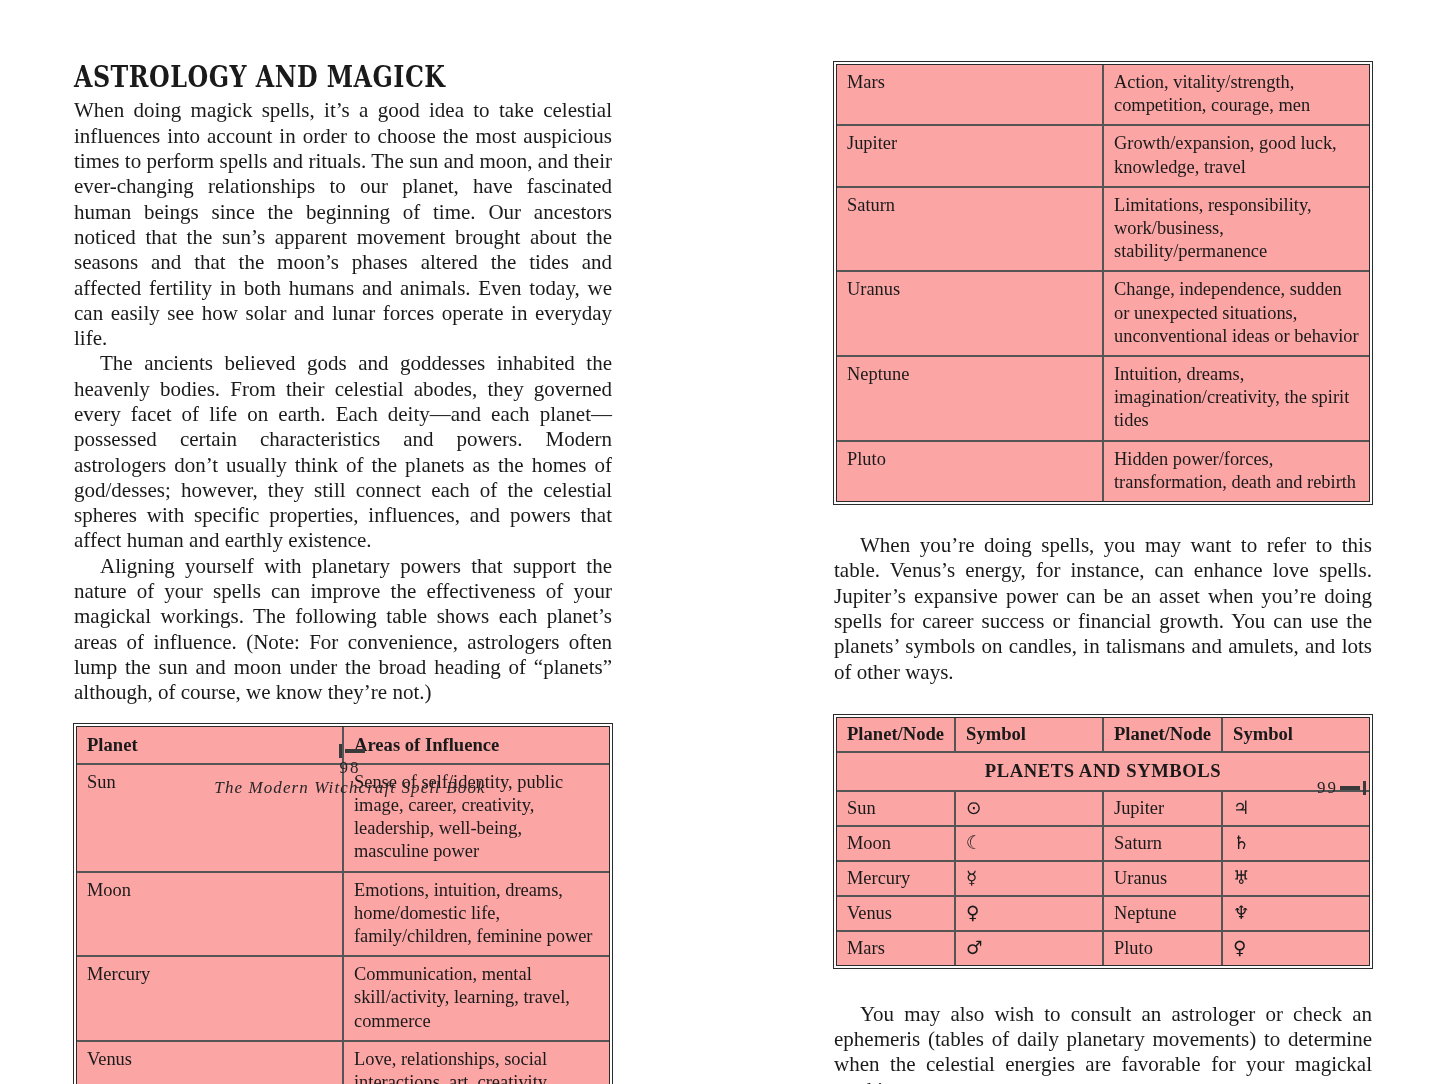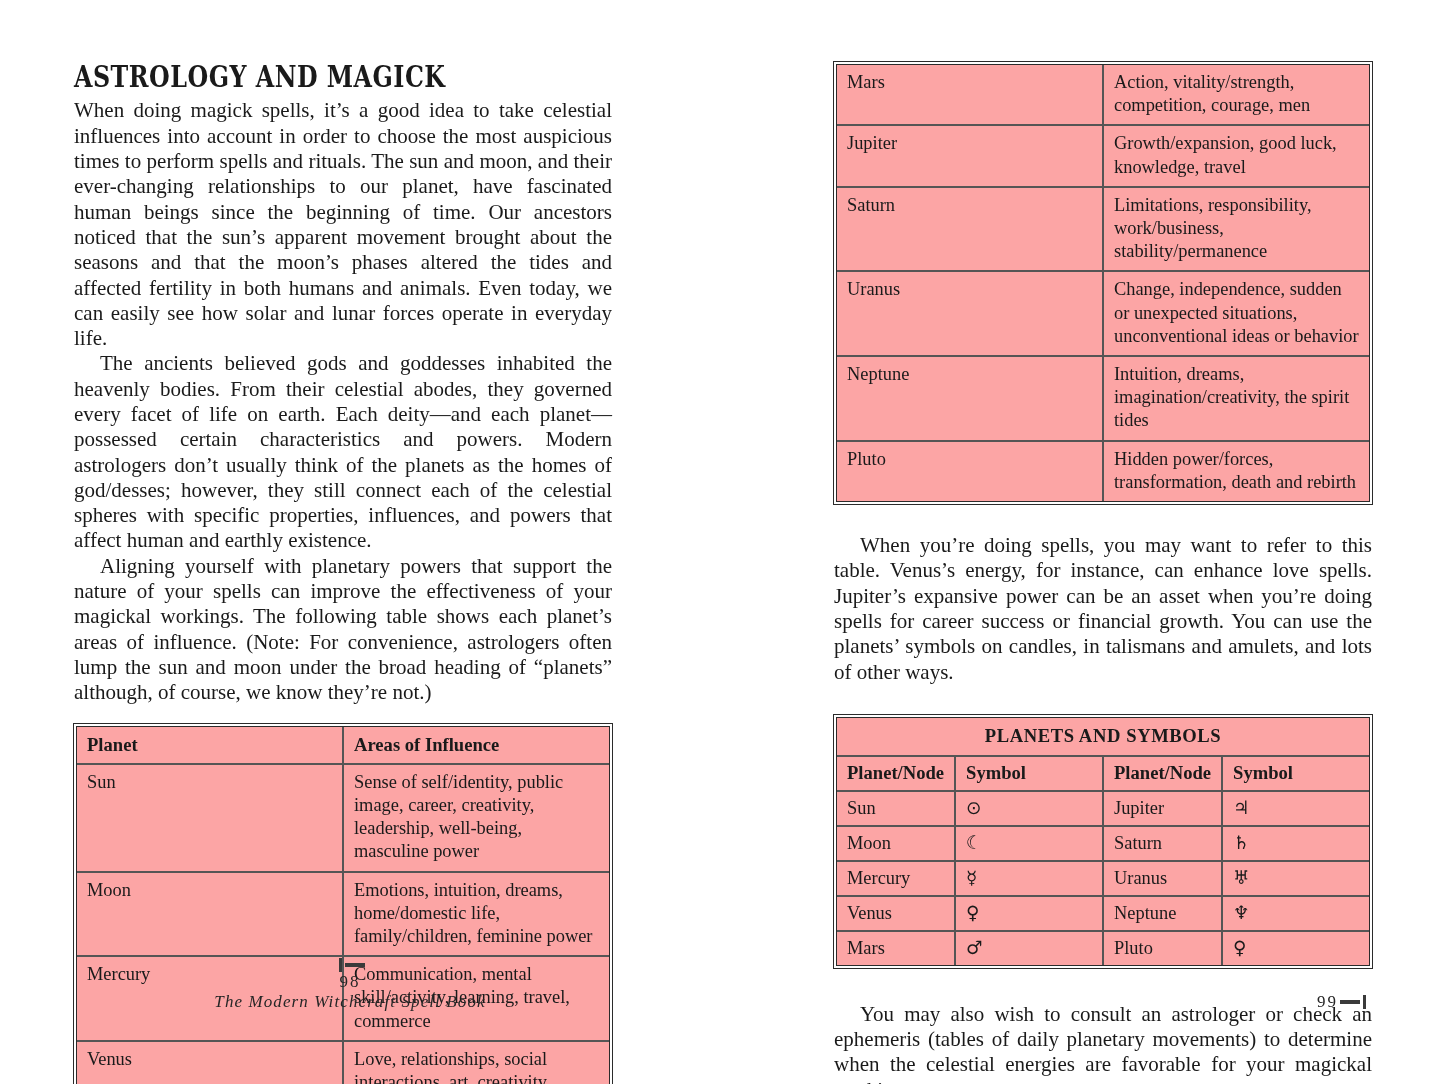--- a/index.html
+++ b/index.html
@@ -16,21 +16,21 @@
     overflow: hidden;
   }
   .spread {
     position: absolute;
     inset: 0;
     display: flex;
   }
   .page {
     position: relative;
     width: 722px;
-    height: 1084px;
+    height: 870px;
     box-sizing: border-box;
   }
   .page-left  { padding: 62px 112px 0 74px; }
   .page-right { padding: 62px 72px 0 112px; }
 
   .col { width: 538px; }
 
   h1.chapter-title {
     font-family: "DejaVu Serif", "Liberation Serif", serif;
     font-size: 29px;
@@ -243,27 +243,27 @@
             <td class="planet-col">Hidden power/forces, transformation, death and rebirth</td>
           </tr>
         </tbody>
       </table>
 
       <p class="body indent" style="margin-top:29px">When you’re doing spells, you may want to refer to this table. Venus’s energy, for instance, can enhance love spells. Jupiter’s expansive power can be an asset when you’re doing spells for career success or financial growth. You can use the planets’ symbols on candles, in talismans and amulets, and lots of other ways.</p>
 
       <table class="book outer symbols" style="margin-top:30px">
         <thead>
           <tr>
-            <th class="banner" colspan="4">PLANETS AND SYMBOLS</th>
-          </tr>
-          <tr>
             <th class="c-name">Planet/Node</th>
             <th class="c-sym">Symbol</th>
             <th class="c-name">Planet/Node</th>
             <th class="c-sym">Symbol</th>
+          </tr>
+          <tr>
+            <th class="banner" colspan="4">PLANETS AND SYMBOLS</th>
           </tr>
         </thead>
         <tbody>
           <tr>
             <td class="c-name">Sun</td>
             <td class="c-sym sym">⊙</td>
             <td class="c-name">Jupiter</td>
             <td class="c-sym sym">♃</td>
           </tr>
           <tr>

